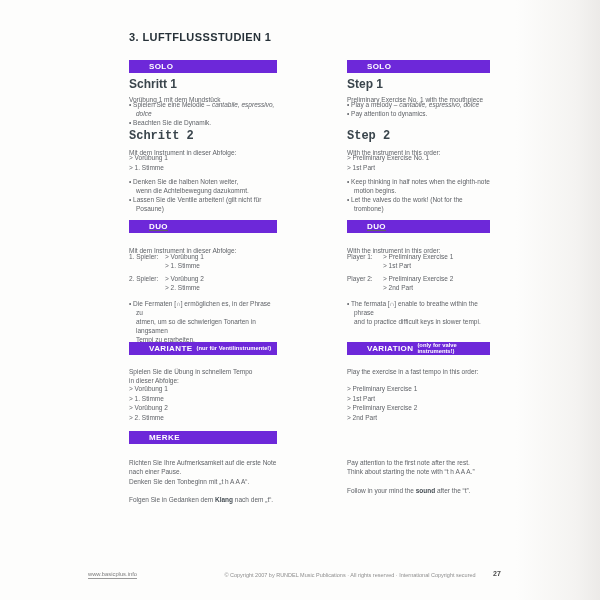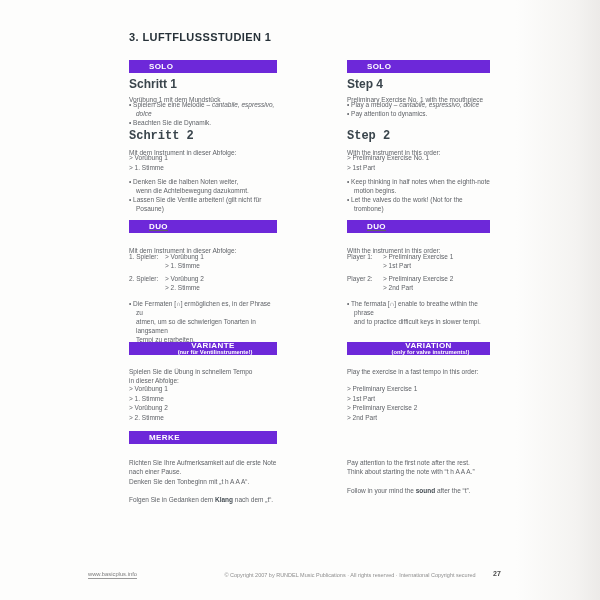--- a/index.html
+++ b/index.html
@@ -25,21 +25,21 @@
   .it{font-style:italic;}
   .b{font-weight:bold;color:#474f55;}
   .players .row{display:flex;margin-bottom:4px;}
   .players .pname{width:36px;flex:none;}
   .notebody{font-size:6.5px;line-height:9.2px;white-space:pre-line;}
   
   .t-title{top:31px;}  .t-solo{top:60px;}
   .t-s1h{top:77px;}    .t-s1i{top:88px;}   .t-s1b{top:100px;}
   .t-s2h{top:129px;font-family:Liberation Mono, monospace;}   .t-s2i{top:141px;}  .t-s2l{top:153px;}  .t-s2b{top:177px;}
   .t-duo{top:220px;text-decoration:underline;}   .t-duoi{top:239px;} .t-pl{top:252px;}   .t-duob{top:299px;}
-  .t-var{top:342px;flex-direction:column;}   .t-vari{top:360px;} .t-varl{top:384px;}
+  .t-var{top:342px;}   .t-vari{top:360px;} .t-varl{top:384px;}
   .t-note{top:431px;}  .t-noteb{top:449px;}
   
   .footer-link{position:absolute;left:88px;top:571px;font-size:5.8px;color:#7d7d7d;border-bottom:.5px solid #9a9a9a;padding-bottom:.5px;}
   .footer-copy{position:absolute;left:170px;top:572px;width:360px;text-align:center;font-size:5.5px;color:#8e8e8e;}
   .footer-page{position:absolute;left:493px;top:570px;font-size:7px;font-weight:bold;color:#4a4a4a;}
 </style>
 </head>
 <body>
 
 <section class="col col-left">
@@ -104,21 +104,21 @@
 Denken Sie den Tonbeginn mit „t h A A A“.</span><br>
     <span>Folgen Sie in Gedanken dem </span><span class="b">Klang</span><span> nach dem „t“.</span>
   </div>
 </section>
 
 <section class="col col-right">
 
   <div class="abs t-solo bar">
     <span class="bar-label">SOLO</span>
   </div>
-  <h2 class="abs t-s1h heading">Step 4</h2>
+  <h2 class="abs t-s1h heading">Step 1</h2>
   <p class="abs t-s1i body">Preliminary Exercise No. 1 with the mouthpiece</p>
   <div class="abs t-s1b">
     <div class="bullet"><span>Play a melody – </span><span class="it">cantabile, espressivo, dolce</span></div>
     <div class="bullet">Pay attention to dynamics.</div>
   </div>
   <h2 class="abs t-s2h heading">Step 2</h2>
   <p class="abs t-s2i body">With the instrument in this order:</p>
   <div class="abs t-s2l itemlist">&gt; Preliminary Exercise No. 1
 &gt; 1st Part</div>
   <div class="abs t-s2b">

